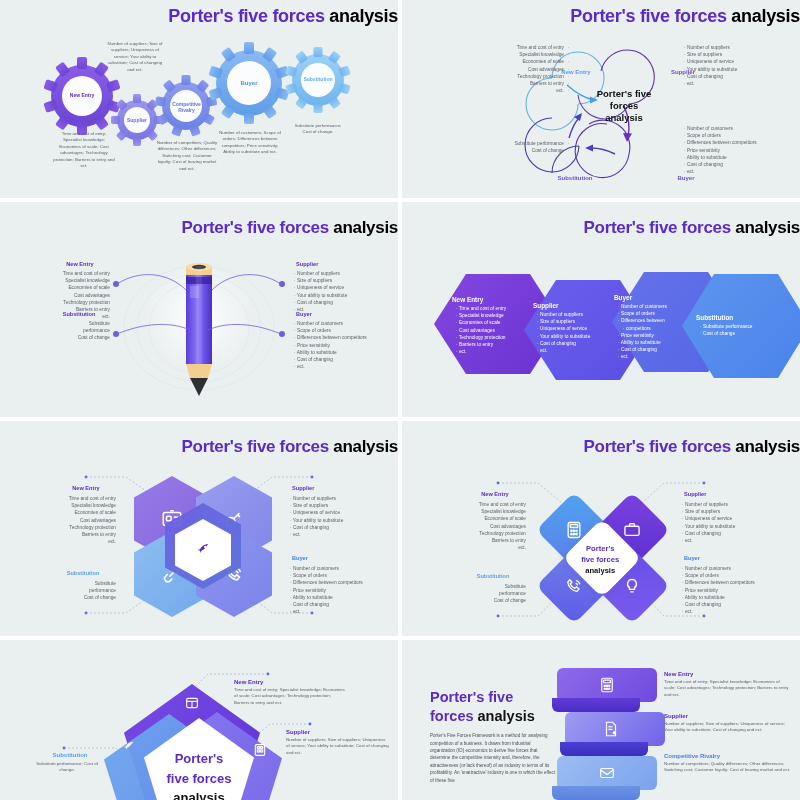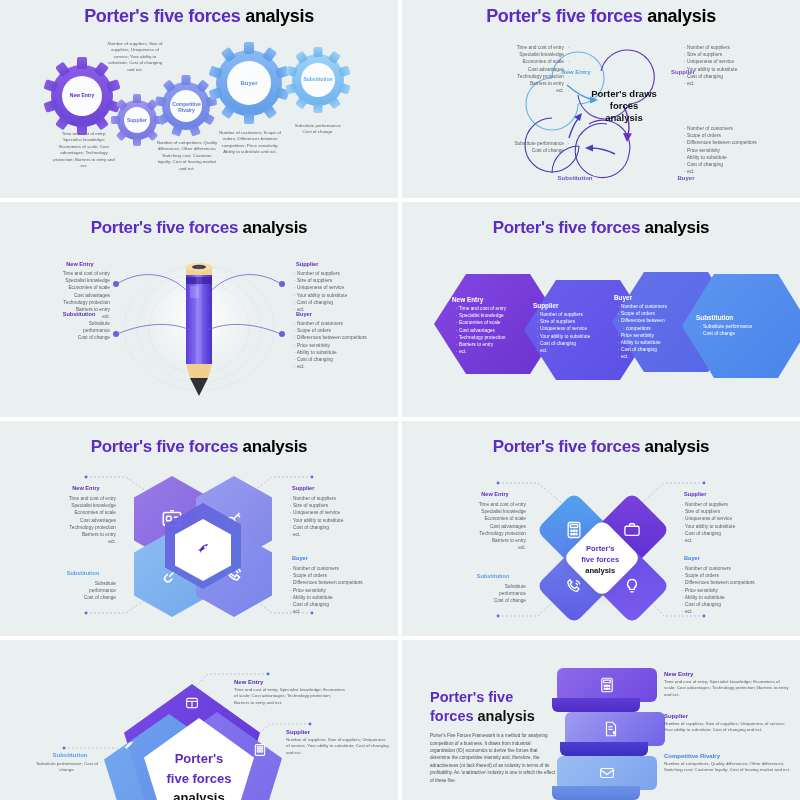--- a/index.html
+++ b/index.html
@@ -16,21 +16,21 @@
     grid-template-rows: 198px 215px 215px 172px;
     gap: 4px 4px;
     background: #ffffff;
   }
   .panel {
     position: relative;
     background: #eaeff0;
     overflow: hidden;
   }
   .title {
-    text-align: center;
+    text-align: right;
     font-weight: bold;
     color: #000000;
     letter-spacing: -0.3px;
     white-space: nowrap;
   }
   .title .accent { color: #5b2bc6; }
   .t-lg { font-size: 18px; padding-top: 6px; }
   .t-md { font-size: 17px; padding-top: 16px; }
 
   .lbl { font-weight: bold; }
@@ -258,21 +258,21 @@
         <polygon points="180,85 172,89 178,93" fill="#4b3cc0"></polygon>
       </g>
     </svg>
 
     <div class="petalLbl bluel" style="left:152px;top:69px;width:44px;text-align:center">New Entry</div>
     <div class="petalLbl" style="left:259px;top:69px;width:44px;text-align:center;color:#7a45d6">Supplier</div>
     <div class="petalLbl" style="left:146px;top:175px;width:54px;text-align:center;color:#6b4fd6">Substitution</div>
     <div class="petalLbl" style="left:262px;top:175px;width:44px;text-align:center;color:#6b4fd6">Buyer</div>
 
     <div class="centerTxt" style="left:172px;top:88px;width:100px">
-      <span>Porter's</span> <span>draws</span><br>
+      <span>Porter's</span> <span>five</span><br>
       <span>forces</span><br>
       <span>analysis</span>
     </div>
 
     <ul class="tiny2" style="position:absolute;left:58px;top:44px;width:104px;text-align:right">
       <li>Time and cost of entry</li>
       <li>Specialist knowledge</li>
       <li>Economies of scale</li>
       <li>Cost advantages</li>
       <li>Technology protection</li>

